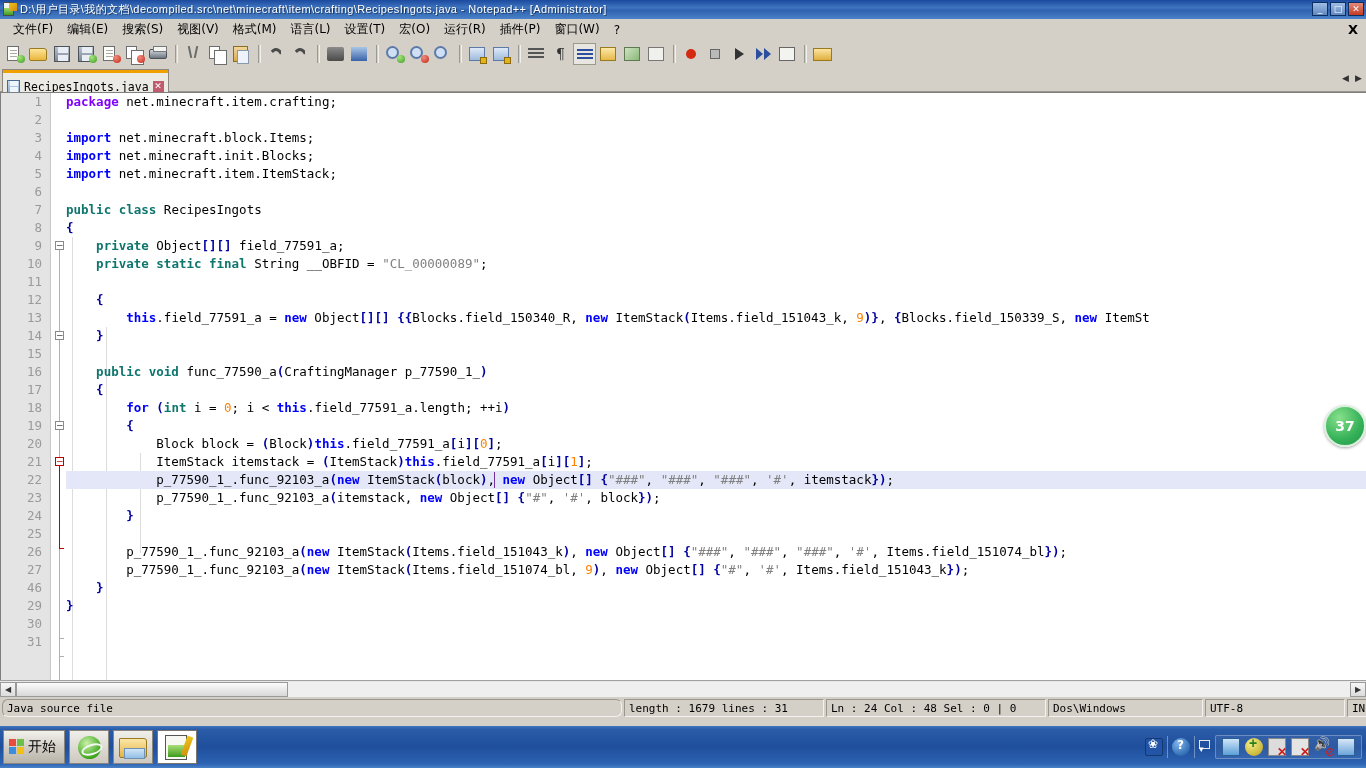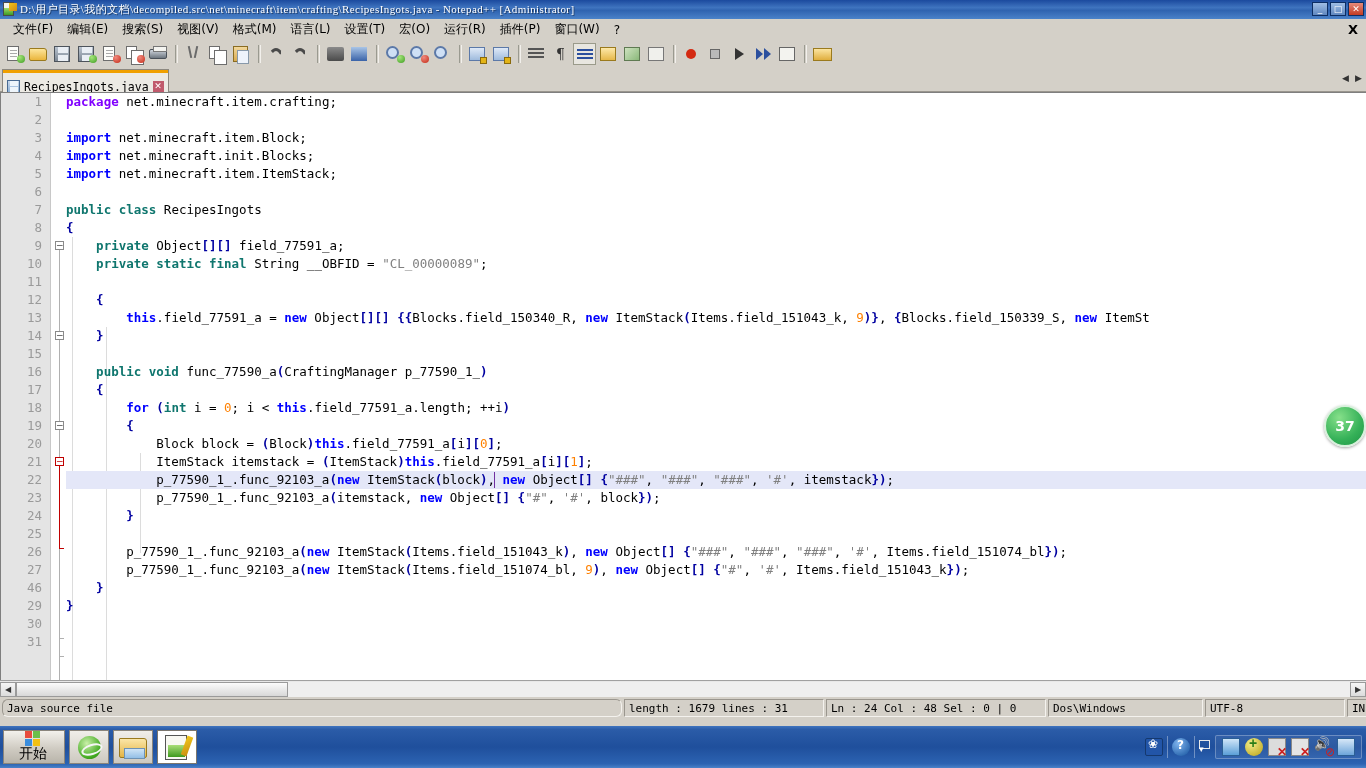--- a/index.html
+++ b/index.html
@@ -35,21 +35,21 @@
   .title-icon .grn {
     position: absolute; left: 2px; top: 6px; width: 9px; height: 7px;
     background: linear-gradient(to bottom,#9fdc6c,#3e9a22);
   }
   .title-icon .pen {
     position: absolute; left: 7px; top: 1px; width: 8px; height: 8px;
     background: linear-gradient(135deg,#f0c419,#d08a14);
     transform: rotate(0deg);
   }
   .title-text {
-    font-family: Liberation Serif, serif;
+    font-family: Liberation Sans, sans-serif;
     font-size: 11px;
     letter-spacing: 0.4px;
     white-space: nowrap;
     text-shadow: 1px 1px 0 rgba(0,0,0,0.45);
   }
   .title-buttons {
     position: absolute; right: 2px; top: 2px;
     display: flex; gap: 2px;
   }
   .tbtn {
@@ -291,21 +291,20 @@
     background: linear-gradient(to bottom,#3f74bf 0%,#2b5ca8 8%,#1f4f9c 50%,#2c63b2 90%,#4a82c9 100%);
     display:flex; align-items:center;
   }
   .startbtn {
     margin-left: 3px;
     height: 34px; min-width: 62px;
     background: linear-gradient(to bottom,#f3f1ec,#cfcbc2 55%,#b9b4aa);
     border: 1px solid #8a857c;
     display:flex; align-items:center; gap:3px;
     padding: 0 7px 0 5px;
-    flex-direction: column;
   }
   .win-logo { width:16px; height:16px; position:relative; }
   .win-logo div { position:absolute; width:7px; height:7px; }
   .wl1 { left:0; top:0; background:#e84c3d; }
   .wl2 { left:8px; top:0; background:#6cc04a; }
   .wl3 { left:0; top:8px; background:#3b8ede; }
   .wl4 { left:8px; top:8px; background:#f2c014; }
   .start-text { font-family:"DejaVu Sans",sans-serif; font-size:14px; color:#000; }
   .qlbtn {
     margin-left: 4px; width: 40px; height: 34px;
@@ -570,21 +569,21 @@
       <div class="foldtail" style="left:7px;top:545px;width:5px;"></div>
       <div class="foldtail" style="left:7px;top:563px;width:5px;"></div>
     </div>
     <div class="codearea" id="codearea">
       <div class="iguide" style="left:6px;top:144px;height:520px;"></div>
       <div class="iguide" style="left:40px;top:234px;height:100px;"></div>
       <div class="iguide" style="left:40px;top:324px;height:270px;"></div>
       <div class="iguide" style="left:74px;top:360px;height:100px;"></div>
     <div class="line"><span class="k-pkg">package</span><span> net.minecraft.item.crafting;</span></div>
         <div class="line"></div>
-        <div class="line"><span class="k-kw2">import</span><span> net.minecraft.item.Block;</span></div>
+        <div class="line"><span class="k-kw2">import</span><span> net.minecraft.block.Items;</span></div>
         <div class="line"><span class="k-kw2">import</span><span> net.minecraft.init.Blocks;</span></div>
         <div class="line"><span class="k-kw2">import</span><span> net.minecraft.item.ItemStack;</span></div>
         <div class="line"></div>
         <div class="line"><span class="k-kw">public</span><span> </span><span class="k-kw">class</span><span> RecipesIngots</span></div>
         <div class="line"><span class="k-op">{</span></div>
         <div class="line"><span>    </span><span class="k-kw">private</span><span> Object</span><span class="k-op">[][]</span><span> field_77591_a;</span></div>
         <div class="line"><span>    </span><span class="k-kw">private</span><span> </span><span class="k-kw">static</span><span> </span><span class="k-kw">final</span><span> String __OBFID = </span><span class="k-str">"CL_00000089"</span><span>;</span></div>
         <div class="line"></div>
         <div class="line"><span>    </span><span class="k-op">{</span></div>
         <div class="line"><span>        </span><span class="k-kw2">this</span><span>.field_77591_a = </span><span class="k-kw2">new</span><span> Object</span><span class="k-op">[][]</span><span> </span><span class="k-op">{{</span><span>Blocks.field_150340_R, </span><span class="k-kw2">new</span><span> ItemStack</span><span class="k-op">(</span><span>Items.field_151043_k, </span><span class="k-num">9</span><span class="k-op">)}</span><span>, </span><span class="k-op">{</span><span>Blocks.field_150339_S, </span><span class="k-kw2">new</span><span> ItemSt</span></div>

